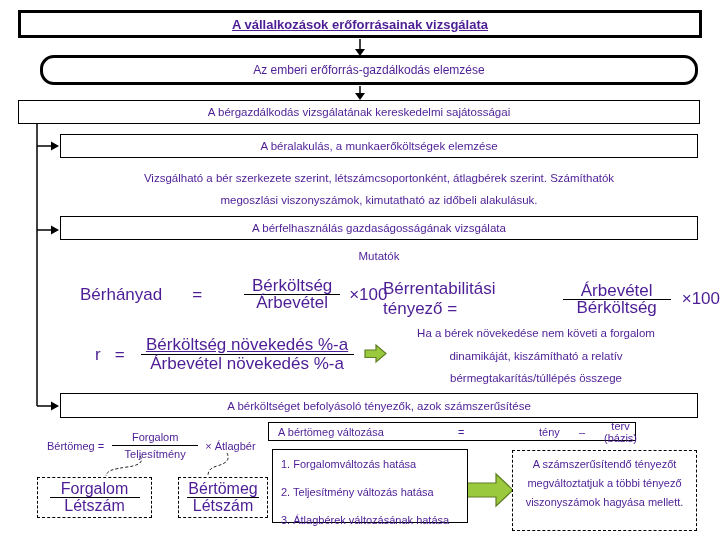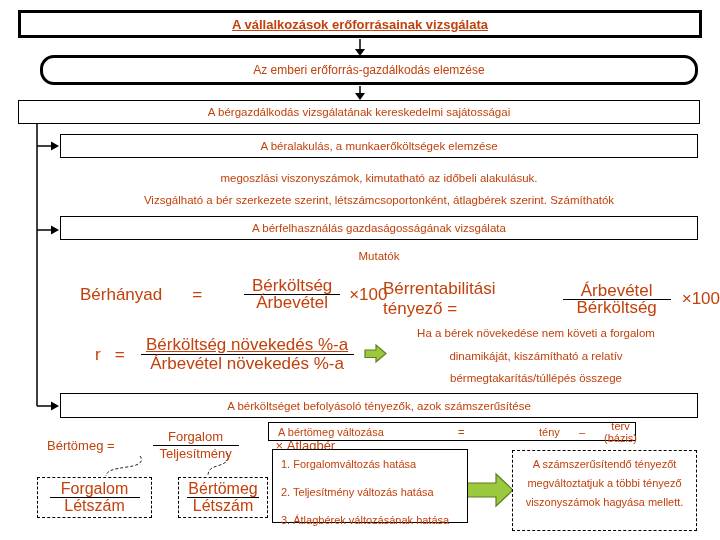--- a/index.html
+++ b/index.html
@@ -1,18 +1,18 @@
 <!DOCTYPE html>
 <html><head>
 <meta charset="utf-8">
 <style>
   html,body { margin:0; padding:0; background:#fff; }
   .canvas {
     position:relative; width:720px; height:540px; background:#ffffff;
-    font-family:"Liberation Sans", sans-serif; color:#c2410c; overflow:hidden;
+    font-family:"Liberation Sans", sans-serif; color:#4c1d95; overflow:hidden;
   }
   .bx {
     position:absolute; background:#fff; border:1px solid #000;
     display:flex; align-items:center; justify-content:center;
     text-align:center; box-sizing:border-box;
   }
   .thick { border-width:3px; }
   .dashedbx { border:1px dashed #000; }
   .t-title { font-size:13px; font-weight:bold; text-decoration:underline; }
   .t12 { font-size:12px; }
@@ -70,22 +70,22 @@
 
   <div class="bx t115" style="left:18px; top:100px; width:682px; height:24px;">
     <span>A bérgazdálkodás vizsgálatának kereskedelmi sajátosságai</span>
   </div>
 
   <div class="bx t115" style="left:60px; top:134px; width:638px; height:24px;">
     <span>A béralakulás, a munkaerőköltségek elemzése</span>
   </div>
 
   <div class="txt t115 center" style="left:60px; top:167px; width:638px; line-height:22px;">
+    <div>Vizsgálható a bér szerkezete szerint, létszámcsoportonként, átlagbérek szerint. Számíthatók</div>
     <div>megoszlási viszonyszámok, kimutatható az időbeli alakulásuk.</div>
-    <div>Vizsgálható a bér szerkezete szerint, létszámcsoportonként, átlagbérek szerint. Számíthatók</div>
   </div>
 
   <div class="bx t115" style="left:60px; top:216px; width:638px; height:24px;">
     <span>A bérfelhasználás gazdaságosságának vizsgálata</span>
   </div>
 
   <div class="txt t115 center" style="left:60px; top:250px; width:638px;">Mutatók</div>
 
   <div class="frow" style="left:80px; top:279px;">
     <span>Bérhányad</span>
@@ -118,21 +118,21 @@
   <div class="txt t115 center" style="left:400px; top:322px; width:272px; line-height:22.5px;">
     <div>Ha a bérek növekedése nem követi a forgalom</div>
     <div>dinamikáját, kiszámítható a relatív</div>
     <div>bérmegtakarítás/túllépés összege</div>
   </div>
 
   <div class="bx t115" style="left:60px; top:393px; width:638px; height:25px;">
     <span>A bérköltséget befolyásoló tényezők, azok számszerűsítése</span>
   </div>
 
-  <div class="frow t11" style="left:47px; top:430px; font-size:13px;gap:30px;">
+  <div class="frow t11" style="left:47px; top:430px; font-size:11px;">
     <span>Bértömeg =</span>
     <span class="frac w86" style="margin-left:8px;">
       <span class="num">Forgalom</span>
       <span class="den">Teljesítmény</span>
     </span>
     <span style="margin-left:7px;">× Átlagbér</span>
   </div>
 
   <div class="bx dashedbx" style="left:37px; top:477px; width:115px; height:41px;">
     <span class="frac w90">

